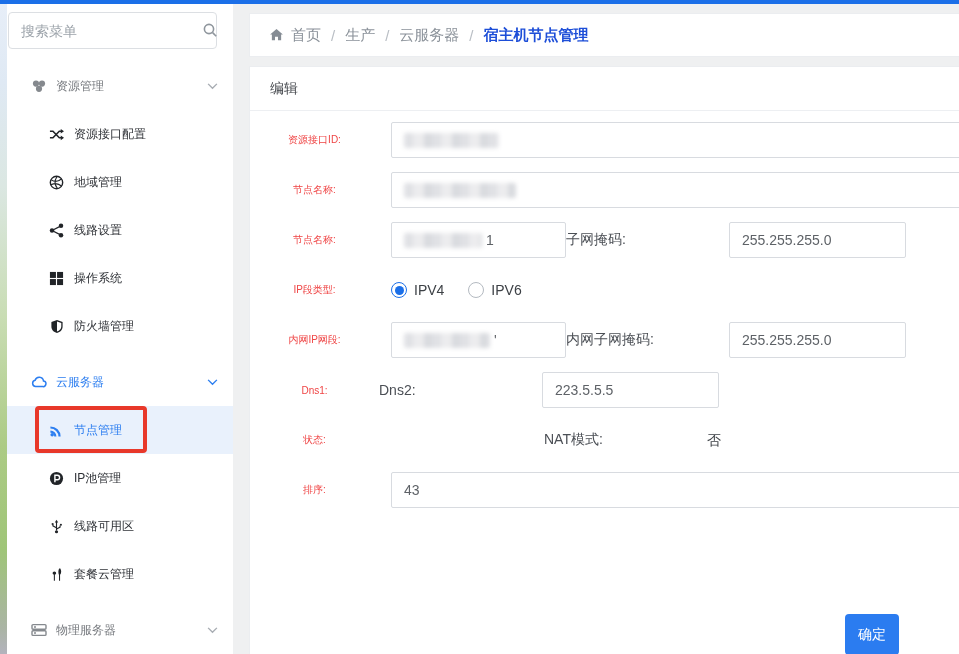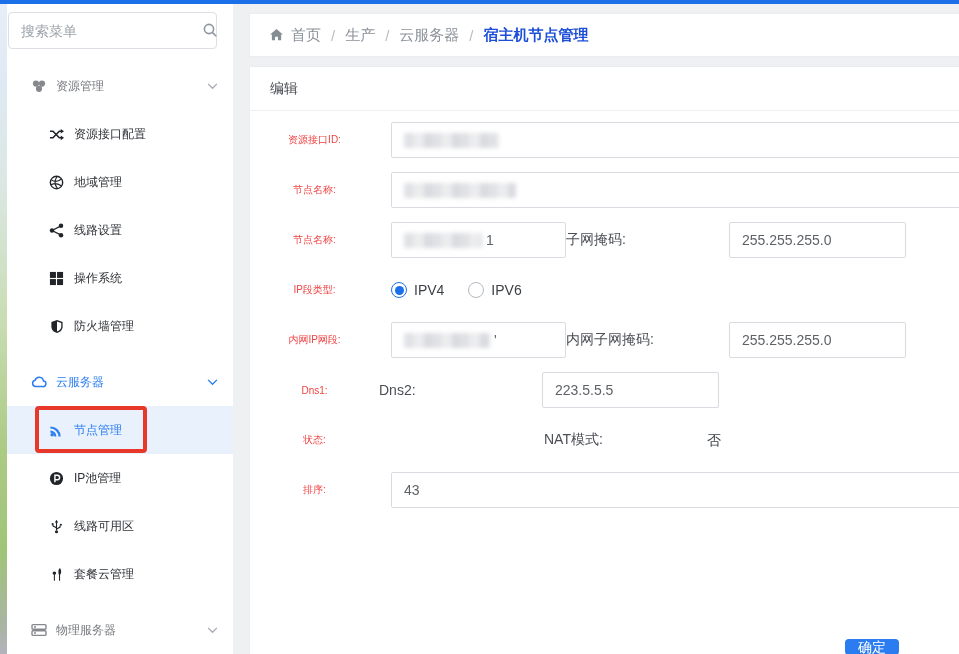--- a/index.html
+++ b/index.html
@@ -105,21 +105,21 @@
   .radio.on { border: 1.5px solid #1b6fe8; background: #fff; }
   .radio.on::after { content: ""; width: 9px; height: 9px; border-radius: 50%; background: #1b6fe8; }
   .radio.off { border: 1.5px solid #b4bac1; background: #fff; }
 
   .toggle { width: 33px; height: 21px; border-radius: 11px; background: #12a312; position: relative; cursor: pointer; }
   .toggle::after { content: ""; position: absolute; right: 2px; top: 2px; width: 17px; height: 17px; border-radius: 50%; background: #fff; }
 
   .plain-value { font-size: 14px; color: #3d4146; }
 
   .confirm-btn {
-    position: absolute; right: 60px; bottom: 2px; width: 54px; height: 16px;
+    position: absolute; right: 60px; bottom: 2px; width: 54px; height: 41px;
     background: #2b7cf0; color: #fff; border: none; border-radius: 4px;
     font-size: 14px; font-family: inherit; cursor: pointer;
   }
   svg { display: block; }
 </style>
 </head>
 <body>
 
 <div class="topbar"></div>
 <div class="wallpaper-strip"></div>

